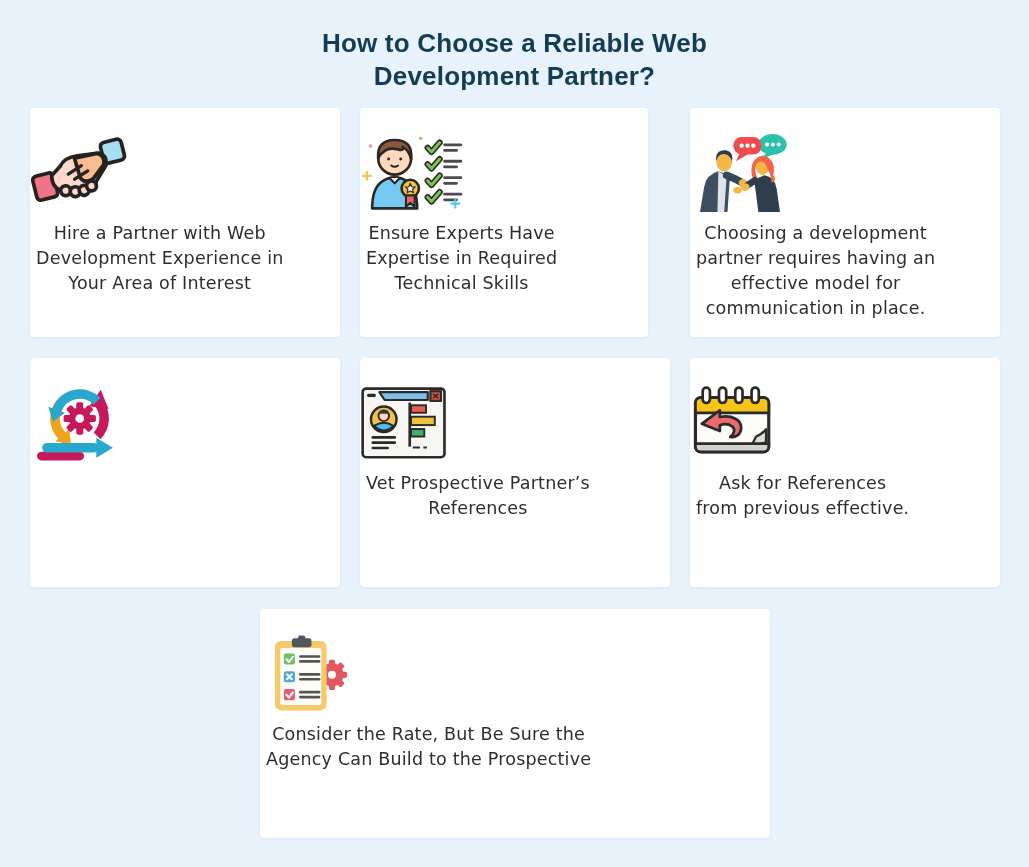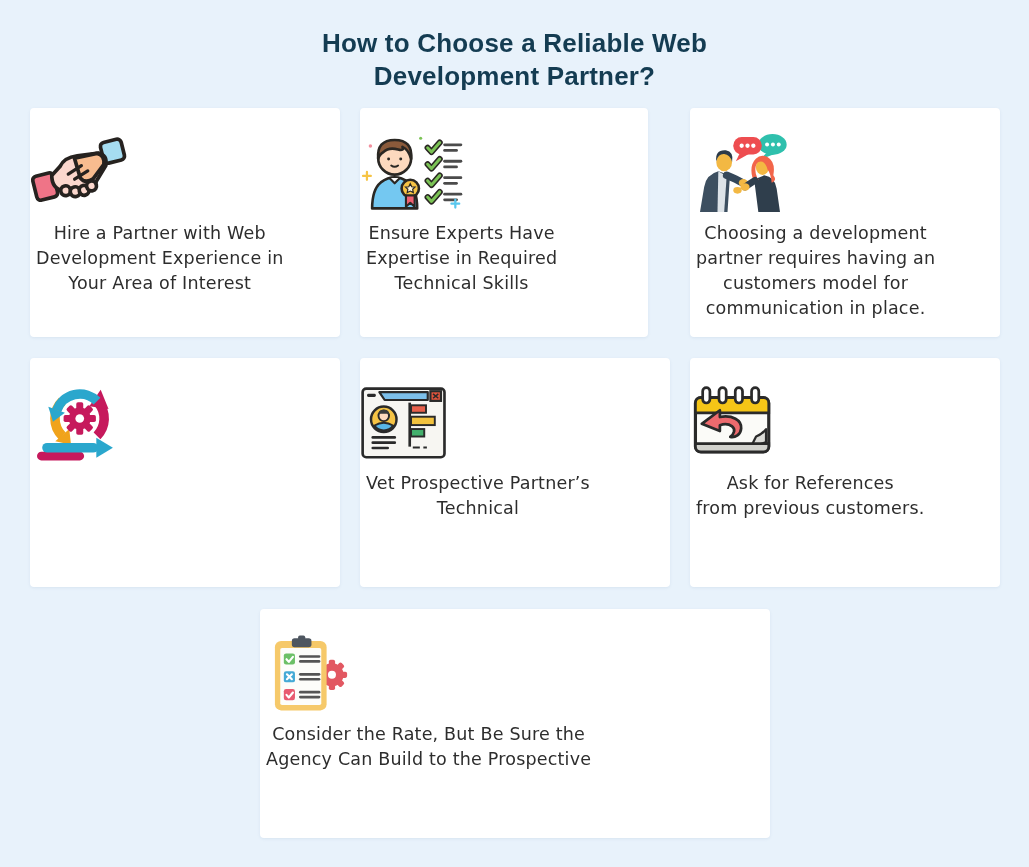--- a/index.html
+++ b/index.html
@@ -124,21 +124,21 @@
         <path d="M108 96 L104 68 Q102 54 89 52 L77 57 L82 96 Z" fill="#2f3e4c"></path>
         <ellipse cx="87" cy="42" rx="8" ry="9.5" fill="#f3b843"></ellipse>
         <path d="M93 30 Q103 36 100 52 Q105 58 98 61 Q97 50 93 45 Q90 33 82 36 Q77 40 79 50 Q80 55 83 58 L75 55 Q71 40 79 32 Q85 26 93 30 Z" fill="#f2654a"></path>
         <path d="M78 58 Q70 63 66 66" stroke="#2f3e4c" stroke-width="8" fill="none" stroke-linecap="round"></path>
         <ellipse cx="66" cy="66" rx="5.5" ry="4.5" fill="#f3b843"></ellipse>
         <ellipse cx="57" cy="70" rx="5" ry="4" fill="#f3b843"></ellipse>
       </svg>
     </div>
     <div class="card-text">Choosing a development
 partner requires having an
-customers model for
+effective model for
 communication in place.</div>
   </div>
 
   <div class="card" style="left:30px;top:358px;width:310px">
     <div class="icon-wrap">
       <svg width="96" height="84" viewBox="0 0 110 96">
         <path d="M37 24 A28 28 0 0 0 37 64" stroke="#f0a31c" stroke-width="11" fill="none"></path>
         <polygon points="45,56 29,70 47,74" fill="#f0a31c"></polygon>
         <path d="M76.8 63.8 A28 28 0 0 0 78.4 26" stroke="#c6195c" stroke-width="11" fill="none"></path>
         <polygon points="68,30 90,33 81,11" fill="#c6195c"></polygon>
@@ -179,39 +179,39 @@
         <rect x="13" y="66" width="28" height="3" rx="1.5" fill="#2a2a2a"></rect>
         <rect x="13" y="72" width="20" height="3" rx="1.5" fill="#2a2a2a"></rect>
         <rect x="55" y="22" width="3" height="50" fill="#2a2a2a"></rect>
         <rect x="58" y="25" width="17" height="8.5" fill="#e8604c" stroke="#2a2a2a" stroke-width="2.2"></rect>
         <rect x="58" y="38" width="27" height="9.5" fill="#f2c23e" stroke="#2a2a2a" stroke-width="2.2"></rect>
         <rect x="58" y="52" width="15" height="8.5" fill="#43b06c" stroke="#2a2a2a" stroke-width="2.2"></rect>
         <path d="M60 73 h8 M72 73 h4" stroke="#2a2a2a" stroke-width="2.5"></path>
       </svg>
     </div>
     <div class="card-text">Vet Prospective Partner’s
-Technical</div>
+References</div>
   </div>
 
   <div class="card" style="left:690px;top:358px;width:310px">
     <div class="icon-wrap">
       <svg width="86" height="80" viewBox="0 0 95 88">
         <rect x="6" y="17" width="81" height="60" rx="6" fill="#fbfbf8" stroke="#2a2a2a" stroke-width="3.5"></rect>
         <path d="M12 17 h69 a6 6 0 0 1 6 6 v11 H6 v-11 a6 6 0 0 1 6 -6 Z" fill="#f5c517" stroke="#2a2a2a" stroke-width="3"></path>
         <path d="M73 60 Q79 58 84 52 L84 66 Q76 70 68 70 Z" fill="#dcdcd8" stroke="#2a2a2a" stroke-width="2.5" stroke-linejoin="round"></path>
         <path d="M6 68 H87 V71 a6 6 0 0 1 -6 6 H12 a6 6 0 0 1 -6 -6 Z" fill="#d2d2cd" stroke="#2a2a2a" stroke-width="3"></path>
         <rect x="14" y="6" width="8" height="17" rx="4" fill="#ffffff" stroke="#2a2a2a" stroke-width="3"></rect>
         <rect x="32" y="6" width="8" height="17" rx="4" fill="#ffffff" stroke="#2a2a2a" stroke-width="3"></rect>
         <rect x="50" y="6" width="8" height="17" rx="4" fill="#ffffff" stroke="#2a2a2a" stroke-width="3"></rect>
         <rect x="68" y="6" width="8" height="17" rx="4" fill="#ffffff" stroke="#2a2a2a" stroke-width="3"></rect>
         <path d="M13 46 L33 31 L33 38.5 C47 36 57 42 56.5 51 C56 58 50 61.5 44.5 60.5 C49 57 50.5 52 46.5 48.8 C42.5 45.8 37 46.2 33 47.5 L33 54 Z" fill="#ed6a6e" stroke="#2a2a2a" stroke-width="3" stroke-linejoin="round"></path>
       </svg>
     </div>
     <div class="card-text">Ask for References
-from previous customers.</div>
+from previous effective.</div>
   </div>
 
   <div class="card" style="left:260px;top:609px;width:510px">
     <div class="icon-wrap">
       <svg width="94" height="82" viewBox="0 0 100 92">
         <g fill="#e25862">
           <rect x="74.5" y="31" width="7" height="8" rx="2"></rect>
           <rect x="74.5" y="31" width="7" height="8" rx="2" transform="rotate(45 78 48)"></rect>
           <rect x="74.5" y="31" width="7" height="8" rx="2" transform="rotate(90 78 48)"></rect>
           <rect x="74.5" y="31" width="7" height="8" rx="2" transform="rotate(135 78 48)"></rect>

